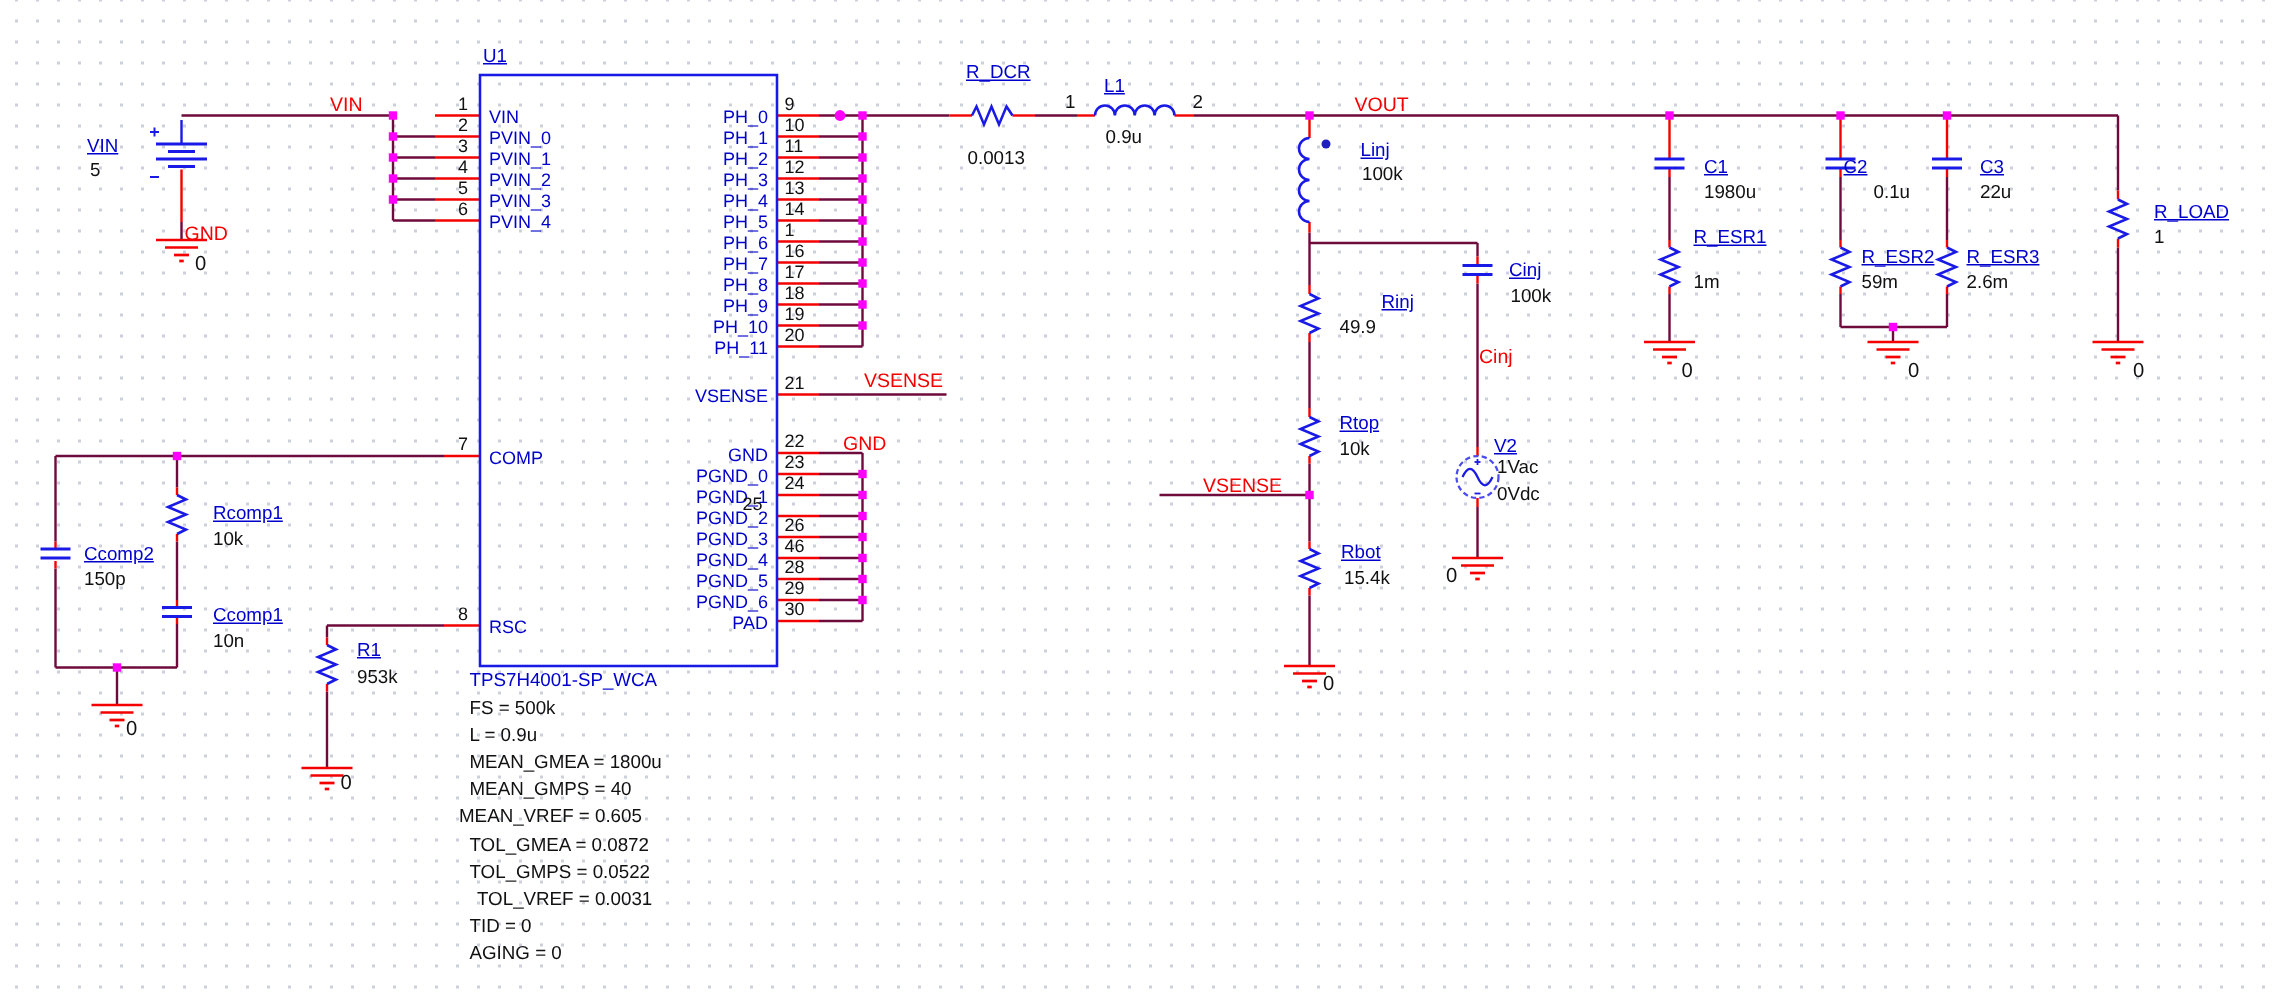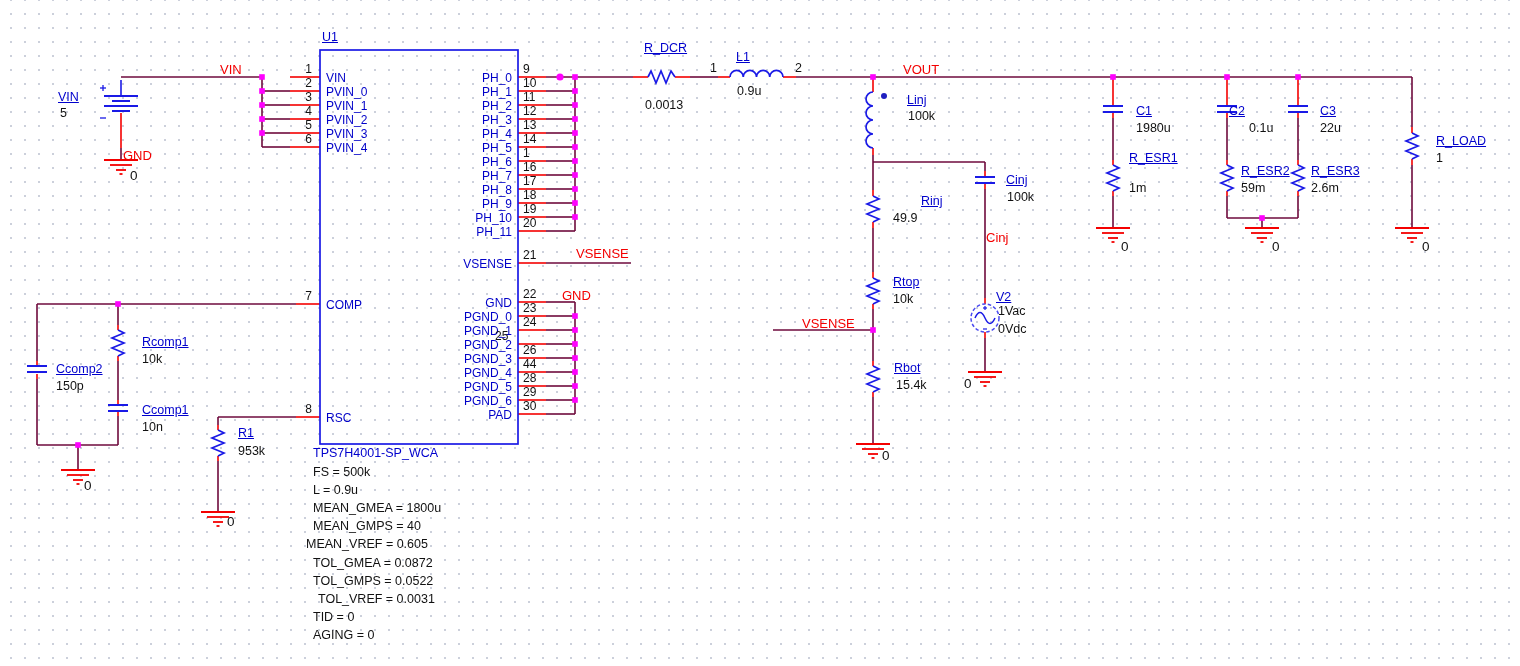--- a/index.html
+++ b/index.html
@@ -422,21 +422,21 @@
       <div class="pin-num" style="left:523px;top:288px">22</div>
       <div class="pin-name right" style="left:440px;top:297px">GND</div>
       <div class="pin-num" style="left:523px;top:302px">23</div>
       <div class="pin-name right" style="left:440px;top:311px">PGND_0</div>
       <div class="pin-num" style="left:523px;top:316px">24</div>
       <div class="pin-name right" style="left:440px;top:325px">PGND_1</div>
       <div class="pin-num" style="left:495px;top:330px">25</div>
       <div class="pin-name right" style="left:440px;top:339px">PGND_2</div>
       <div class="pin-num" style="left:523px;top:344px">26</div>
       <div class="pin-name right" style="left:440px;top:353px">PGND_3</div>
-      <div class="pin-num" style="left:523px;top:358px">44</div>
+      <div class="pin-num" style="left:523px;top:358px">46</div>
       <div class="pin-name right" style="left:440px;top:367px">PGND_4</div>
       <div class="pin-num" style="left:523px;top:372px">28</div>
       <div class="pin-name right" style="left:440px;top:381px">PGND_5</div>
       <div class="pin-num" style="left:523px;top:386px">29</div>
       <div class="pin-name right" style="left:440px;top:395px">PGND_6</div>
       <div class="pin-num" style="left:523px;top:400px">30</div>
       <div class="pin-name right" style="left:440px;top:409px">PAD</div>
       <div class="lbl val" style="left:313px;top:466px">FS = 500k</div>
       <div class="lbl val" style="left:313px;top:484.1px">L = 0.9u</div>
       <div class="lbl val" style="left:313px;top:502.2px">MEAN_GMEA = 1800u</div>

